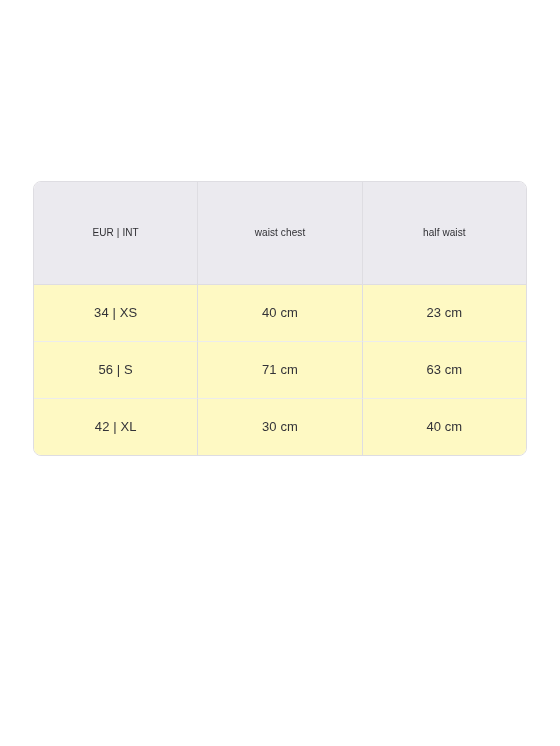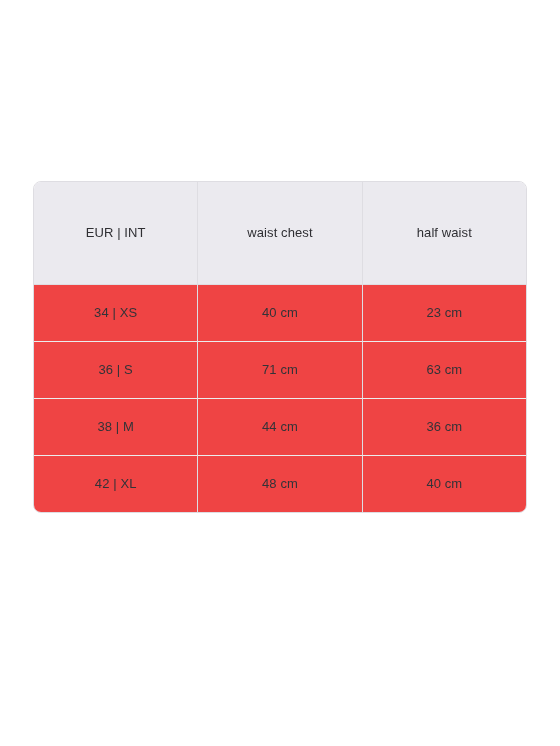--- a/index.html
+++ b/index.html
@@ -47,39 +47,39 @@
     text-align: center;
     vertical-align: middle;
     padding: 0;
     margin: 0;
   }
 
   
   thead tr th {
     background: #ebeaef;
     height: 102px;
-    font-size: 13px;
+    font-size: 10px;
     font-weight: 400;
     color: #2f2f33;
     letter-spacing: 0.1px;
     border-right: 1px solid #dedde2;
     border-bottom: 1px solid #dedde2;
   }
   thead tr th:last-child {
     border-right: none;
   }
 
   
   tbody tr td {
     height: 56px;
     font-size: 13px;
     font-weight: 400;
     color: #333338;
     letter-spacing: 0.1px;
-    background: #ef4444;
+    background: #fef9c3;
     border-right: 1px solid #dedde2;
     border-bottom: 1px solid #ececed;
   }
   tbody tr td:last-child {
     border-right: none;
   }
   tbody tr:last-child td {
     border-bottom: none;
   }
 
@@ -115,46 +115,35 @@
           </td>
           <td>
             <span class="cell-text">40 cm</span>
           </td>
           <td>
             <span class="cell-text">23 cm</span>
           </td>
         </tr>
         <tr>
           <td>
-            <span class="cell-text">36 | S</span>
+            <span class="cell-text">56 | S</span>
           </td>
           <td>
             <span class="cell-text">71 cm</span>
           </td>
           <td>
             <span class="cell-text">63 cm</span>
           </td>
         </tr>
         <tr>
           <td>
-            <span class="cell-text">38 | M</span>
-          </td>
-          <td>
-            <span class="cell-text">44 cm</span>
-          </td>
-          <td>
-            <span class="cell-text">36 cm</span>
-          </td>
-        </tr>
-        <tr>
-          <td>
             <span class="cell-text">42 | XL</span>
           </td>
           <td>
-            <span class="cell-text">48 cm</span>
+            <span class="cell-text">30 cm</span>
           </td>
           <td>
             <span class="cell-text">40 cm</span>
           </td>
         </tr>
       </tbody>
     </table>
   </div>
 
 </div>

